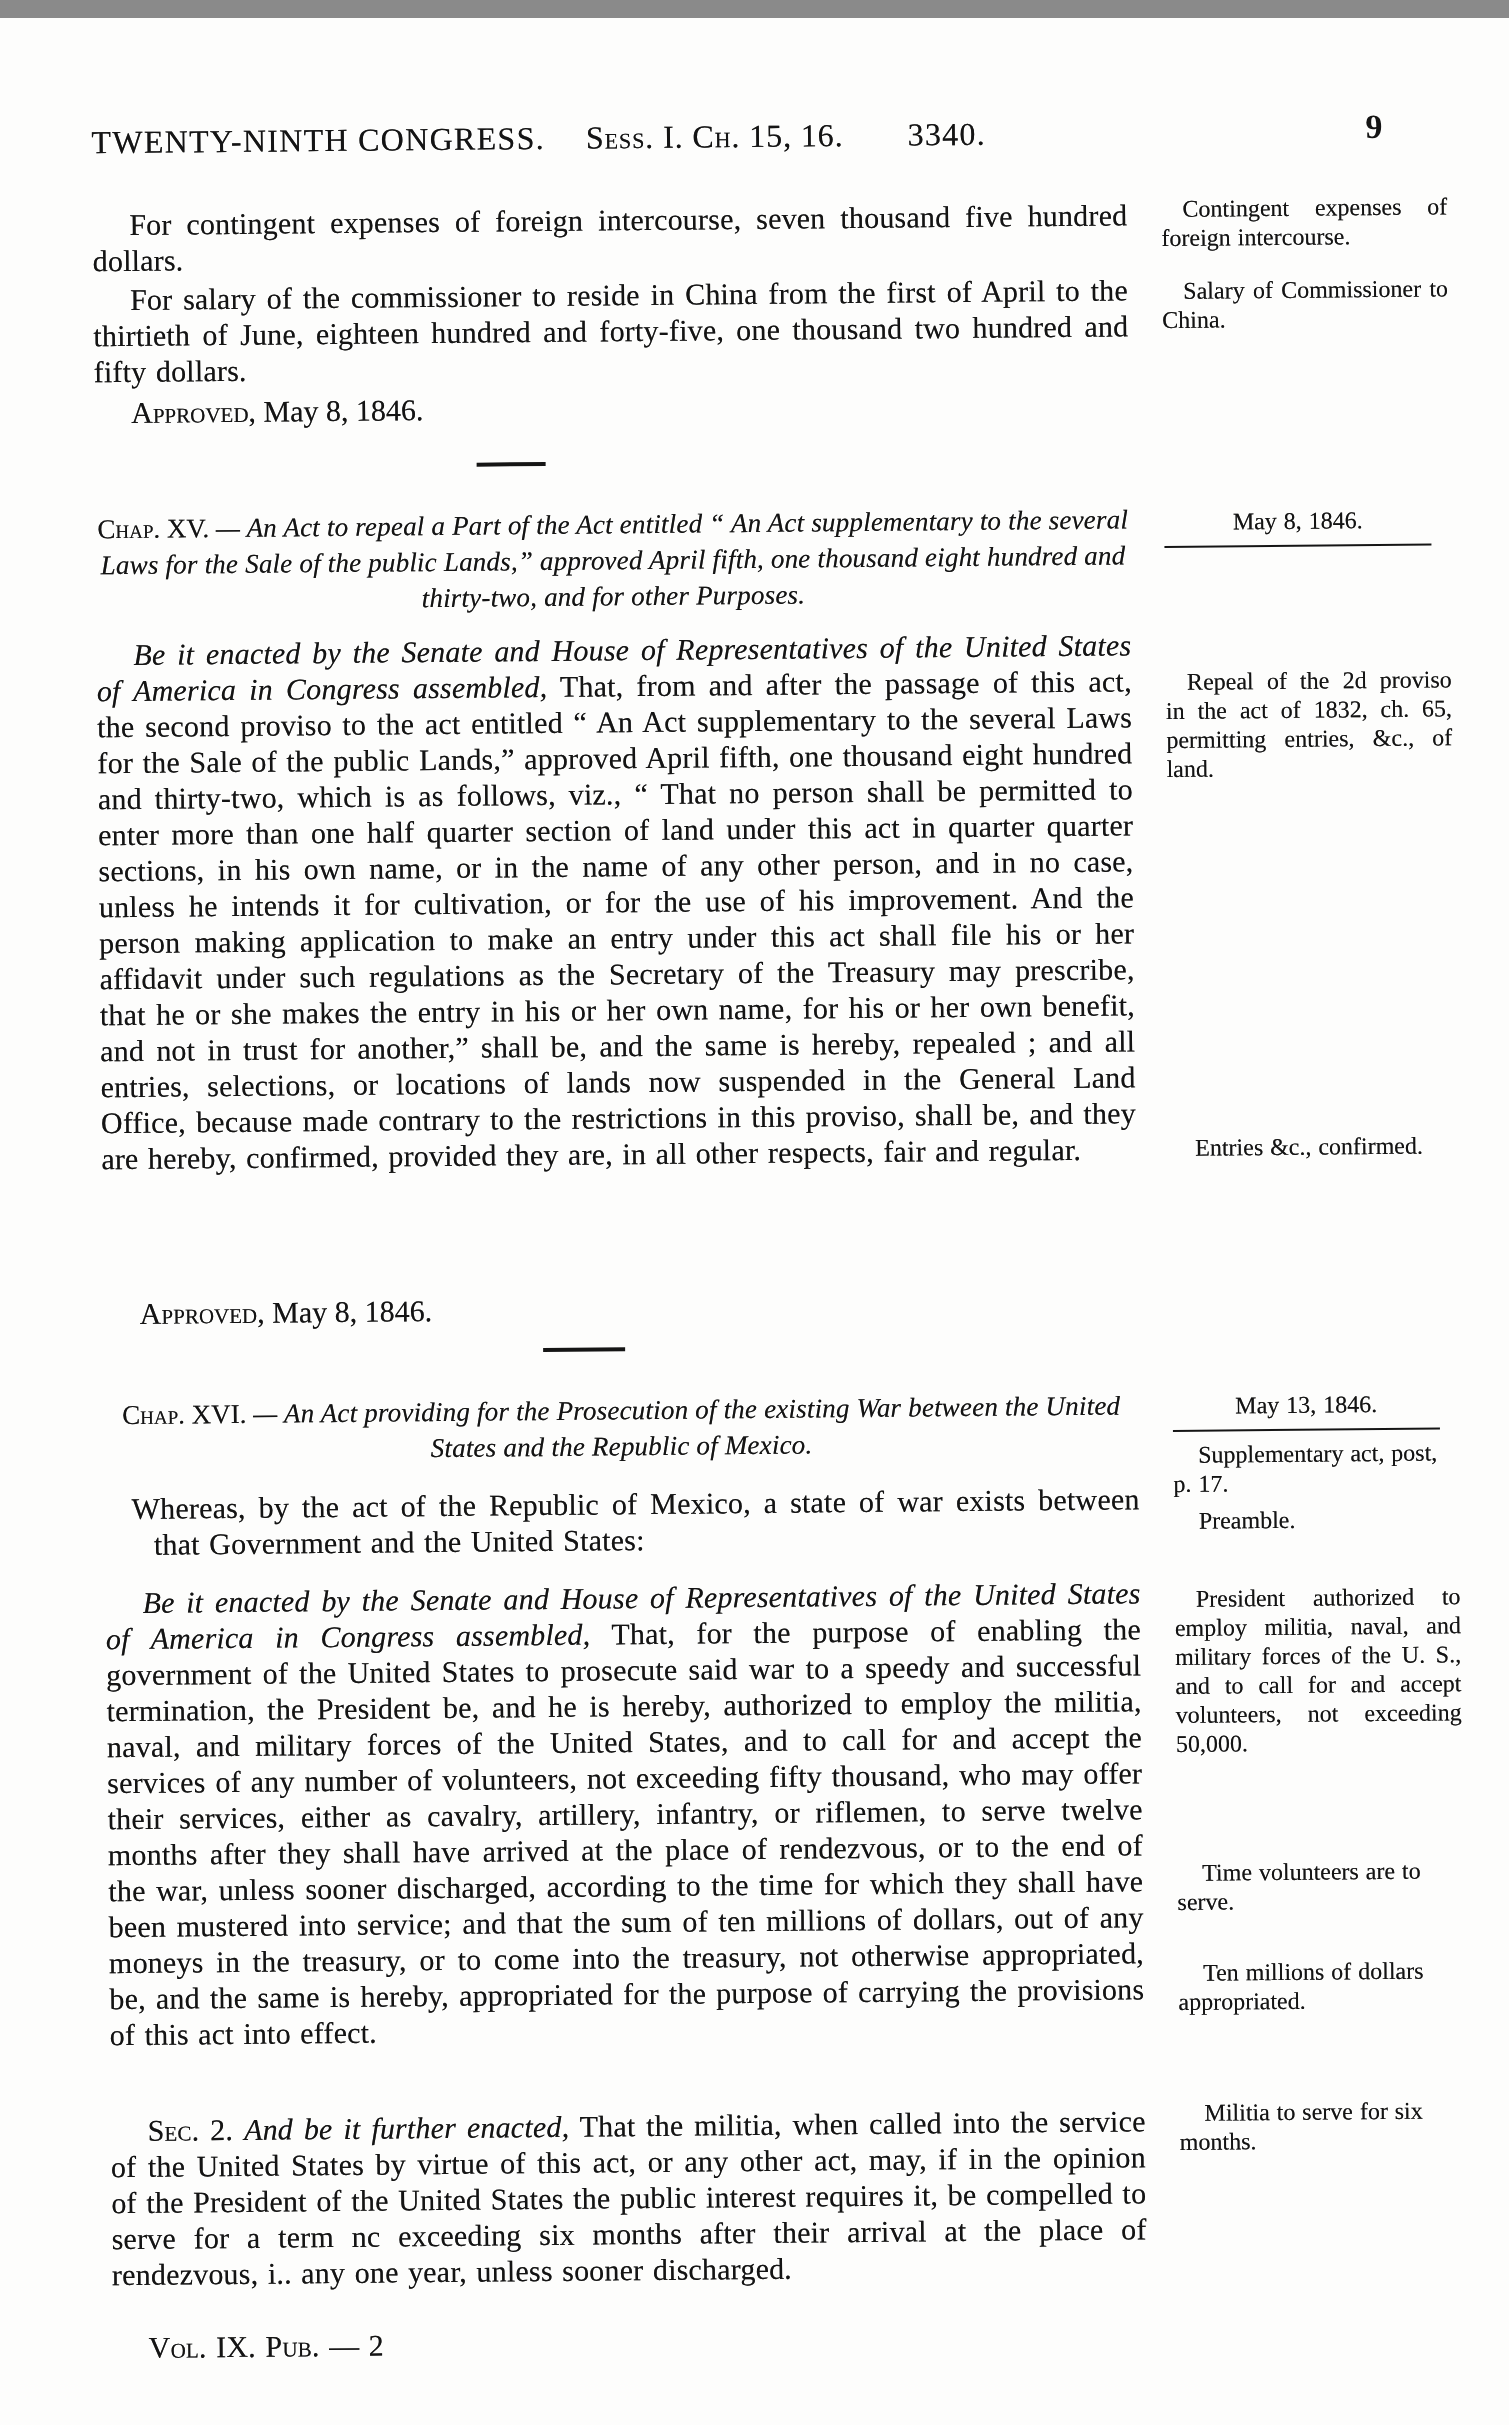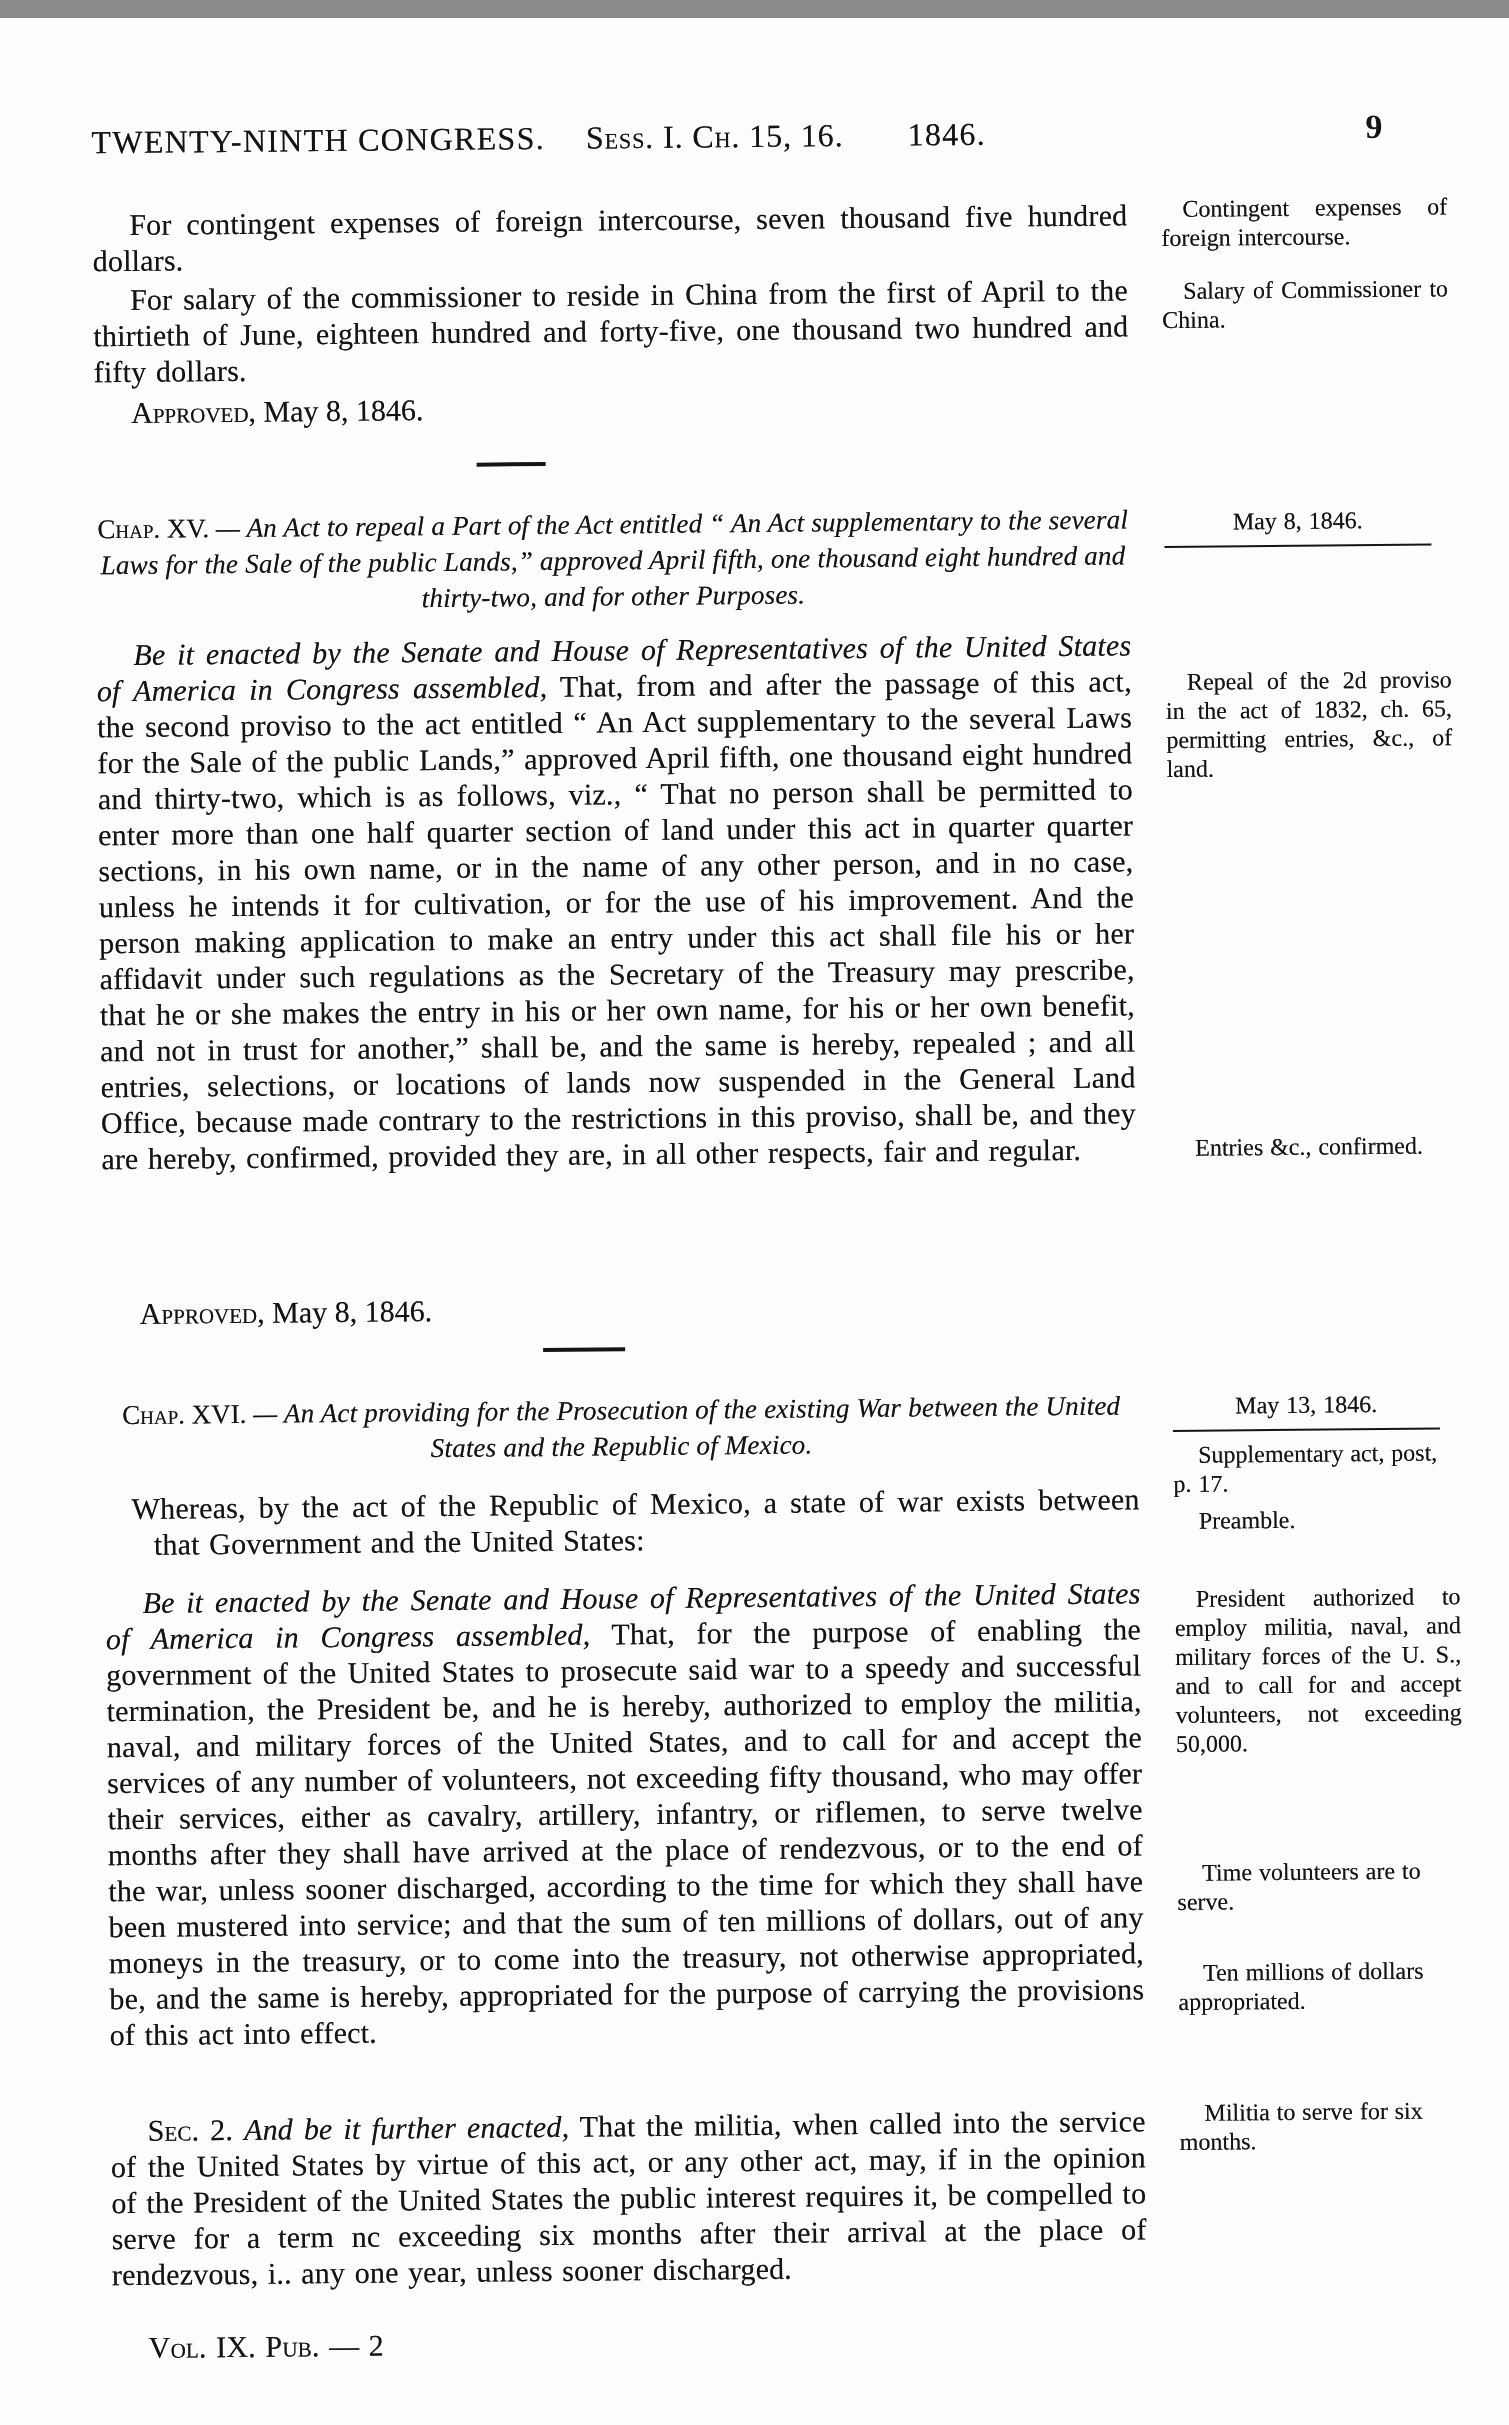--- a/index.html
+++ b/index.html
@@ -73,21 +73,21 @@
 </style>
 </head>
 <body>
 
 <div class="page">
   <div class="skew">
 
     <div class="blk runhead" style="top:100px;">
       <span>TWENTY-NINTH CONGRESS.</span>
       <span class="session sc">Sess. I. Ch. 15, 16.</span>
-      <span class="year">1846.</span>
+      <span class="year">3340.</span>
     </div>
     <div class="pagenum">9</div>
 
     <p class="blk body indent" style="top:183px;">For contingent expenses of foreign intercourse, seven thousand five hundred dollars.</p>
 
     <p class="blk body indent" style="top:258px;">For salary of the commissioner to reside in China from the first of April to the thirtieth of June, eighteen hundred and forty-five, one thousand two hundred and fifty dollars.</p>
 
     <p class="blk approved" style="top:372px;"><span class="sc">Approved,</span> <span>May 8, 1846.</span></p>
 
     <div class="rule rule1"></div>

